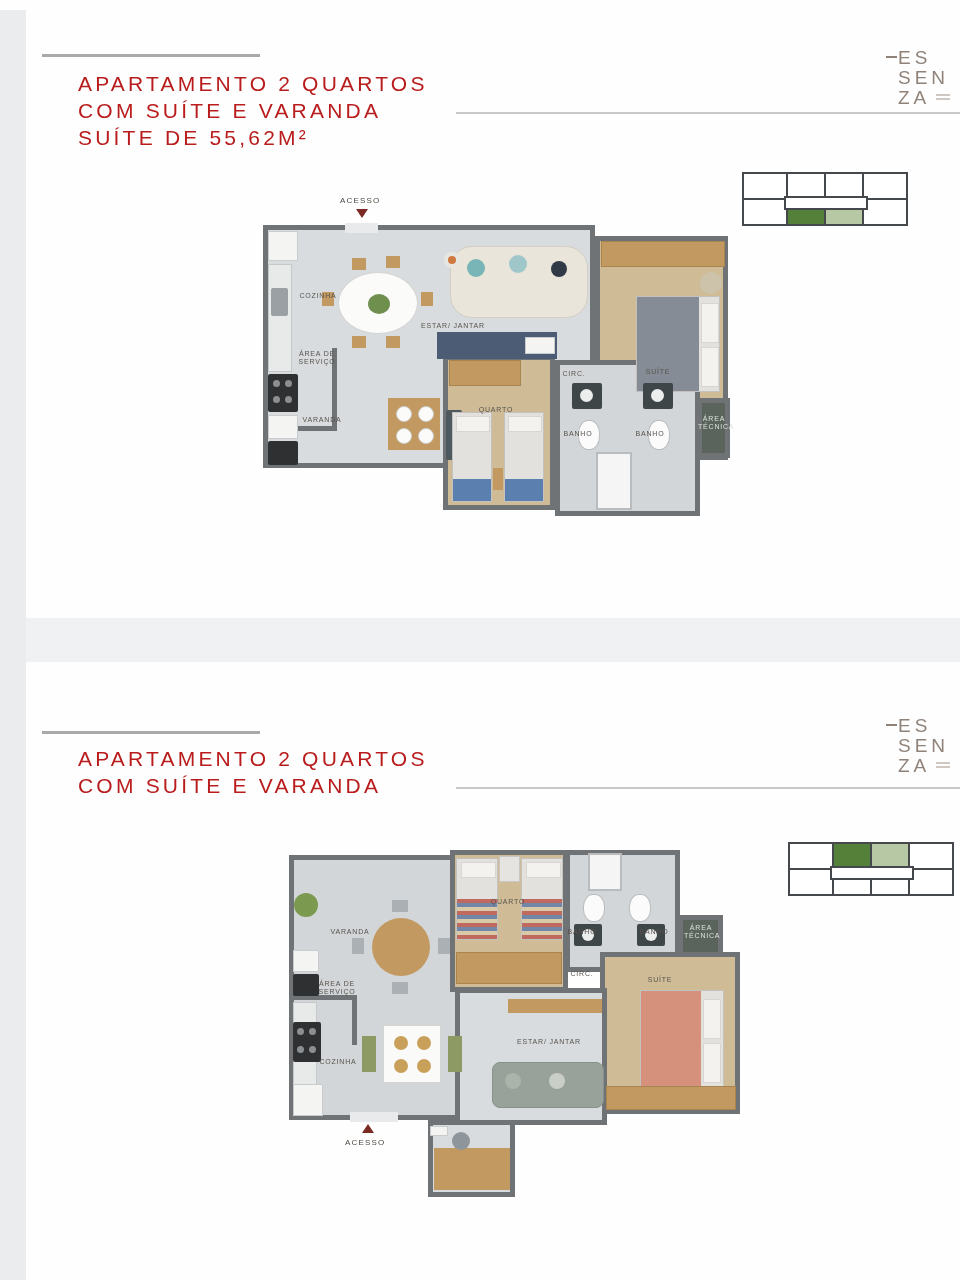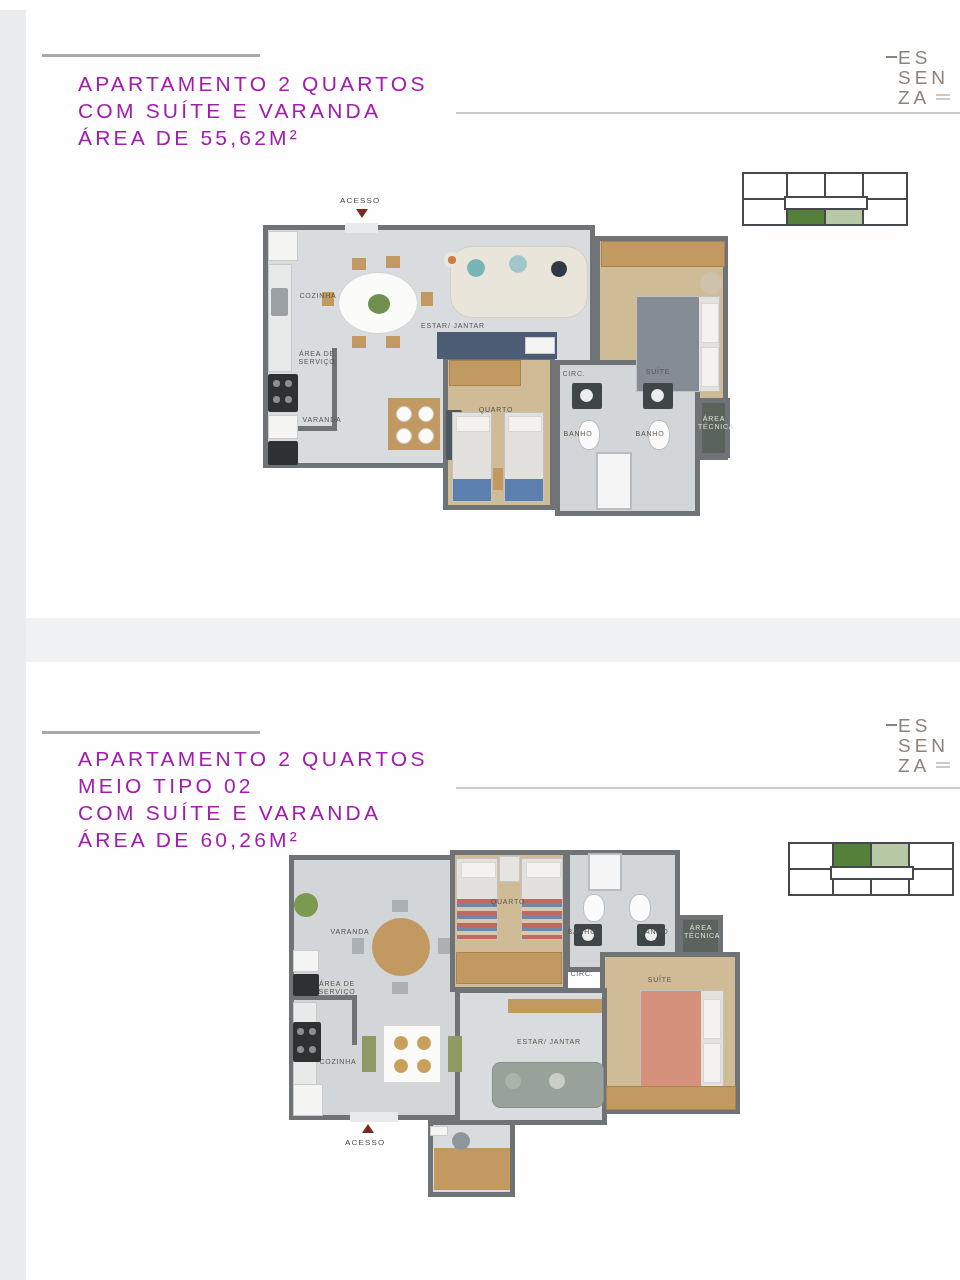--- a/index.html
+++ b/index.html
@@ -2,21 +2,21 @@
 <html><head>
 <meta charset="utf-8">
 <style>
   html,body{margin:0;padding:0;background:#fff;}
   .page{position:relative;width:960px;height:1280px;background:#fefefe;overflow:hidden;
         font-family:"Liberation Sans",sans-serif;}
   .edge-left{position:absolute;left:0;top:10px;width:26px;height:1270px;background:#ebecee;}
   .watermark-band{position:absolute;left:26px;top:618px;width:934px;height:44px;background:#f0f1f2;}
   .rule-short{position:absolute;height:3px;background:#a9a9ab;}
   .rule-long{position:absolute;height:2px;background:#cbc9c7;}
-  .title{position:absolute;color:#a21caf;font-size:21px;letter-spacing:3.2px;line-height:27px;}
+  .title{position:absolute;color:#b91c1c;font-size:21px;letter-spacing:3.2px;line-height:27px;}
   .logo{position:absolute;color:#8f8279;font-size:19px;letter-spacing:4px;line-height:20px;}
   .logo .dash{display:inline-block;width:11px;height:2px;background:#8f8279;vertical-align:6px;margin-right:1px;}
   .logo-sub{position:absolute;}
   .logo-sub i{display:block;width:14px;height:2px;background:#cfc8c2;margin-bottom:2px;}
   .keyplan{position:absolute;width:168px;height:62px;}
   .kp-row{display:flex;}
   .kp-cell{height:28px;background:#fff;border:2px solid #45494d;margin-right:-2px;box-sizing:border-box;}
   .kp-w1{width:46px;} .kp-w2{width:40px;}
   .kp-band{position:absolute;left:42px;top:24px;width:84px;height:14px;background:#fff;border:2px solid #45494d;box-sizing:border-box;}
   .plan{position:absolute;}
@@ -49,21 +49,21 @@
 <body>
 
 <div class="page">
   <div class="edge-left"></div>
   <div class="watermark-band"></div>
 
   <div class="rule-short" style="left:42px;top:54px;width:218px;"></div>
   <div class="title" style="left:78px;top:70px;">
     <div>APARTAMENTO 2 QUARTOS</div>
     <div>COM SUÍTE E VARANDA</div>
-    <div>ÁREA DE 55,62M²</div>
+    <div>SUÍTE DE 55,62M²</div>
   </div>
   <div class="logo" style="left:886px;top:48px;">
     <div><span class="dash"></span><span>ES</span></div>
     <div style="padding-left:12px;">SEN</div>
     <div style="padding-left:12px;">ZA</div>
   </div>
   <div class="logo-sub" style="left:936px;top:94px;">
       <i></i>
       <i></i>
     </div>
@@ -175,23 +175,21 @@
     <div class="lbl" style="left:558px;top:370px;width:32px;">CIRC.</div>
     <div class="lbl" style="left:638px;top:368px;width:40px;">SUÍTE</div>
     <div class="lbl" style="left:560px;top:430px;width:36px;">BANHO</div>
     <div class="lbl" style="left:632px;top:430px;width:36px;">BANHO</div>
     <div class="lbl light" style="left:698px;top:415px;width:32px;">ÁREA TÉCNICA</div>
   </div>
 
   <div class="rule-short" style="left:42px;top:731px;width:218px;"></div>
   <div class="title" style="left:78px;top:745px;">
     <div>APARTAMENTO 2 QUARTOS</div>
-    <div>MEIO TIPO 02</div>
     <div>COM SUÍTE E VARANDA</div>
-    <div>ÁREA DE 60,26M²</div>
   </div>
   <div class="logo" style="left:886px;top:716px;">
     <div><span class="dash"></span><span>ES</span></div>
     <div style="padding-left:12px;">SEN</div>
     <div style="padding-left:12px;">ZA</div>
   </div>
   <div class="logo-sub" style="left:936px;top:762px;">
       <i></i>
       <i></i>
     </div>

